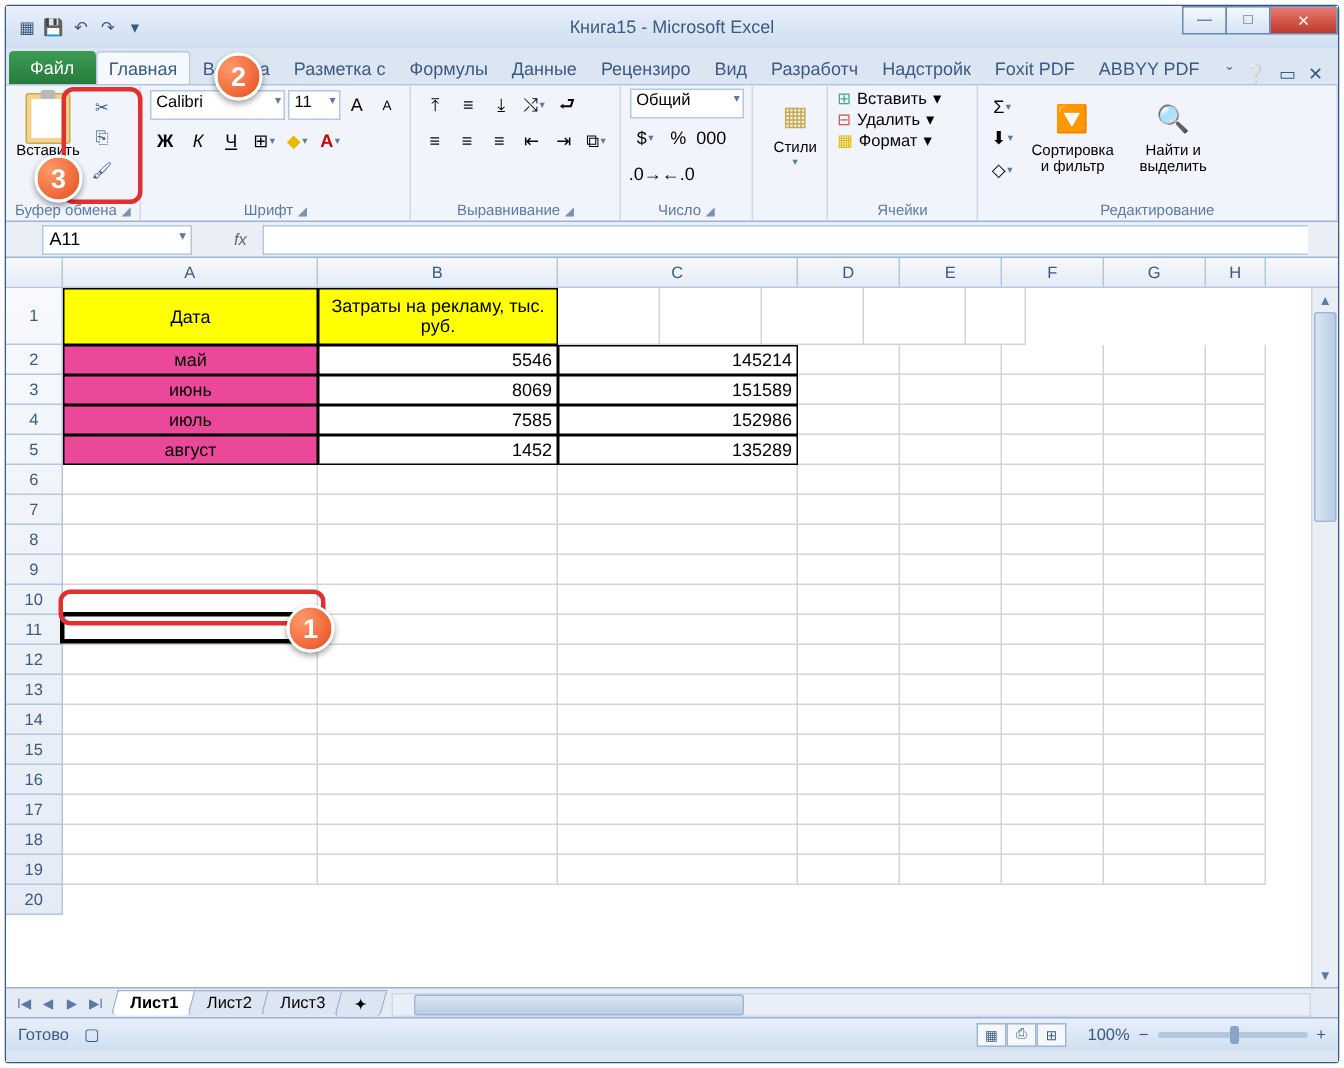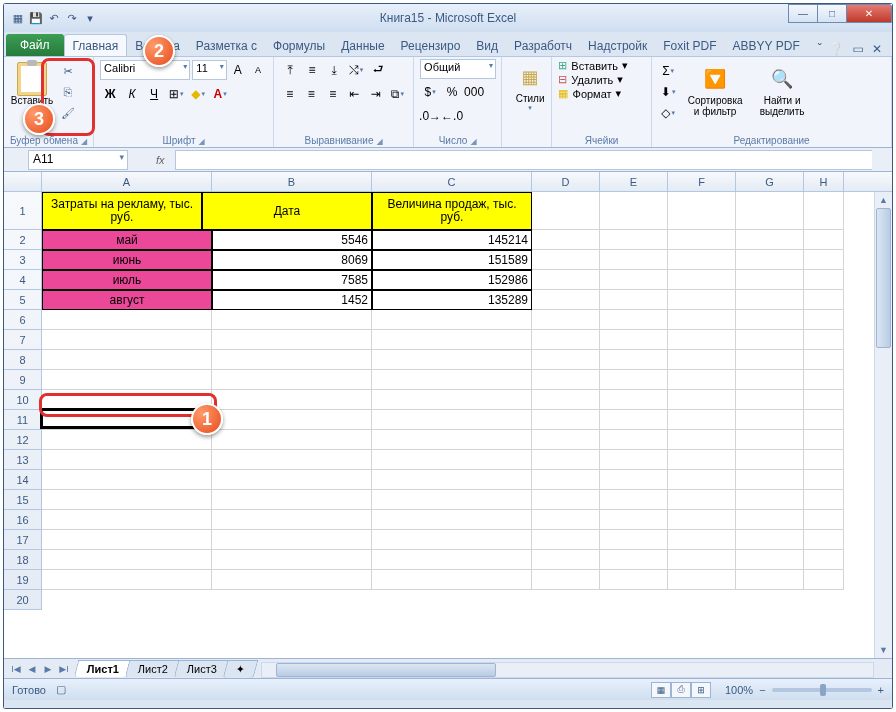--- a/index.html
+++ b/index.html
@@ -303,23 +303,22 @@
         <div class="rowh">14</div>
         <div class="rowh">15</div>
         <div class="rowh">16</div>
         <div class="rowh">17</div>
         <div class="rowh">18</div>
         <div class="rowh">19</div>
         <div class="rowh">20</div>
       </div>
       <div class="cells" id="cells">
           <div class="cell-row tall">
+            <div class="cell h" style="width: 170px;">Дата</div>
             <div class="cell h" style="width: 160px;">Затраты на рекламу, тыс. руб.</div>
-            <div class="cell h" style="width: 170px;">Дата</div>
-            <div class="cell h" style="width: 160px;">Величина продаж, тыс. руб.</div>
             <div class="cell " style="width: 68px;"></div>
             <div class="cell " style="width: 68px;"></div>
             <div class="cell " style="width: 68px;"></div>
             <div class="cell " style="width: 68px;"></div>
             <div class="cell " style="width: 40px;"></div>
           </div>
           <div class="cell-row">
             <div class="cell m" style="width: 170px;">май</div>
             <div class="cell d" style="width: 160px;">5546</div>
             <div class="cell d" style="width: 160px;">145214</div>

